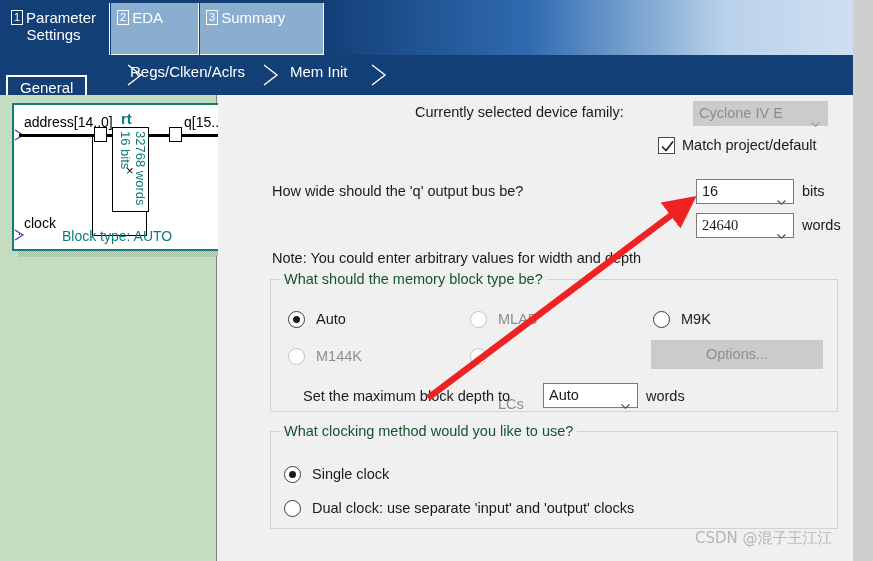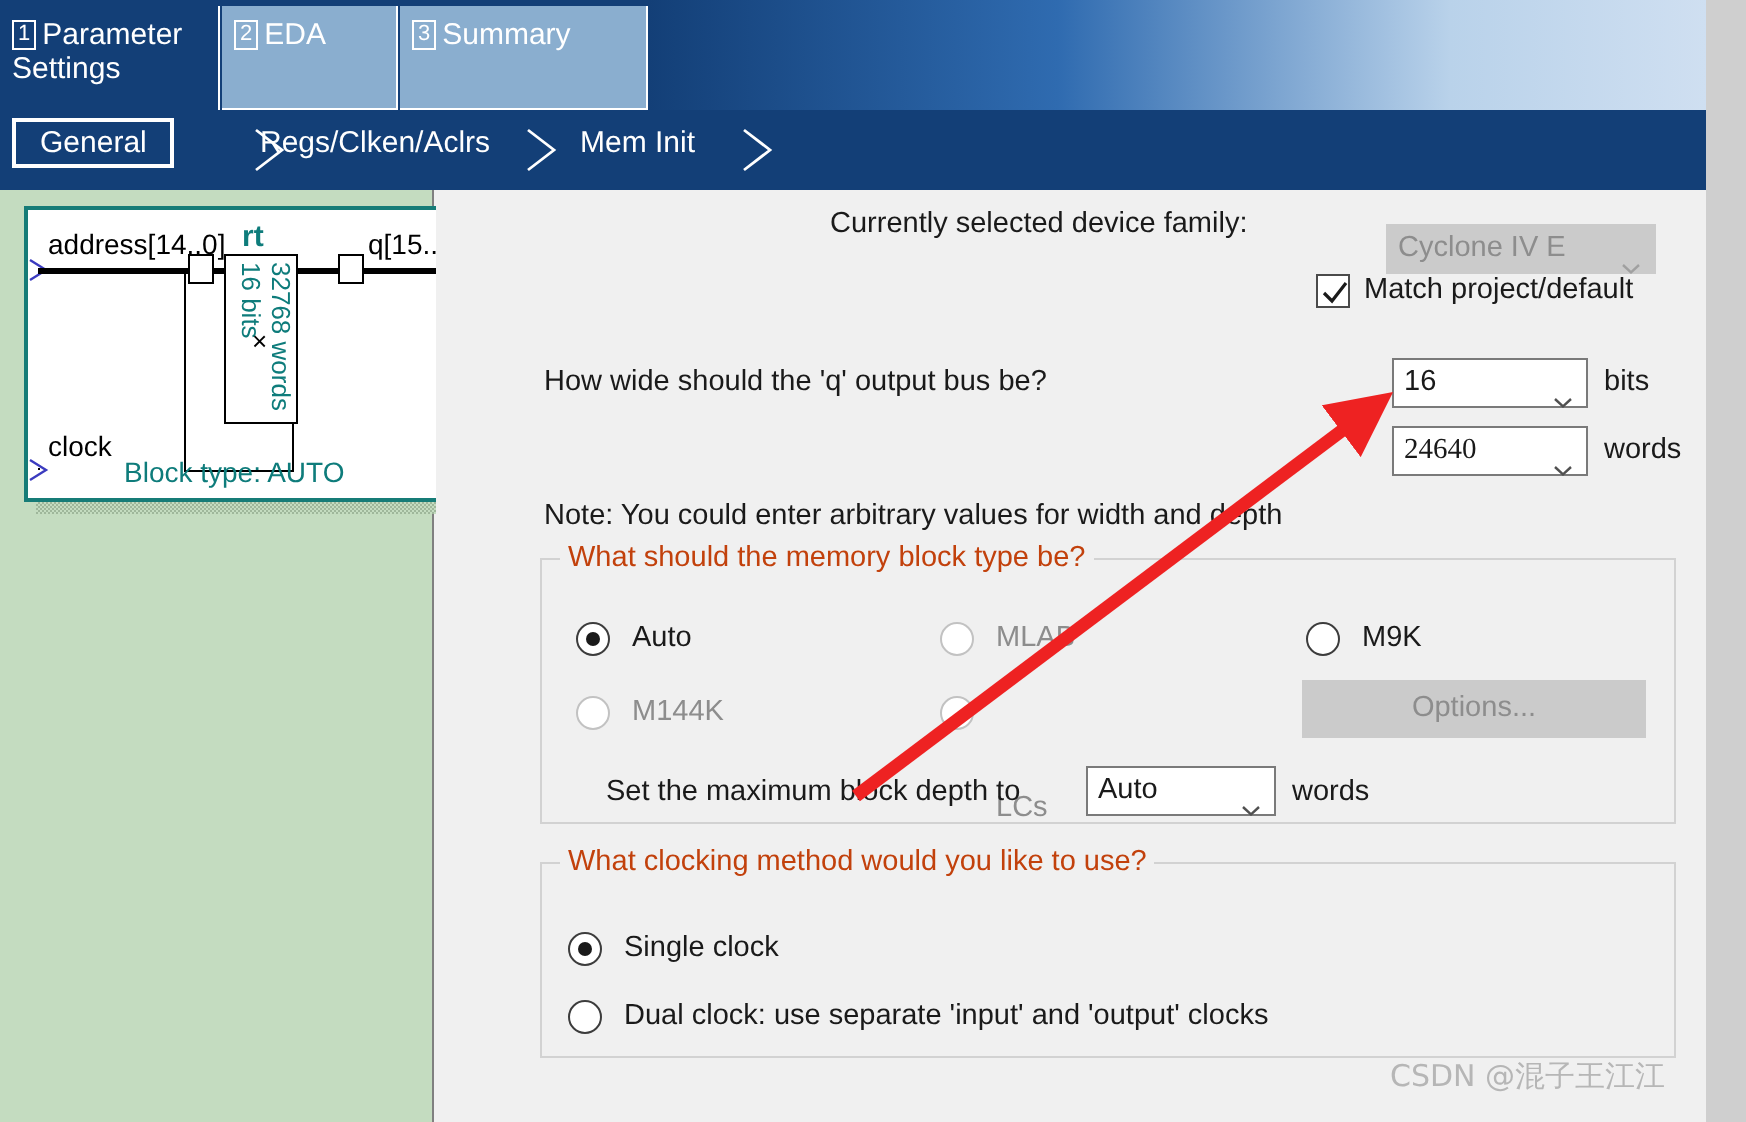--- a/index.html
+++ b/index.html
@@ -40,20 +40,21 @@
     font-size: 11px;
     line-height: 11px;
     padding: 1px 2px;
     margin-right: 3px;
     vertical-align: 2px;
   }
   .tab-active {
     left: 0; width: 110px;
     background: #133f77;
     border-right: 1px solid #ffffff;
+    text-align: center;
   }
   .tab-inactive {
     background: #8aaecf;
     border-right: 1px solid #ffffff;
     border-bottom: 1px solid #ffffff;
   }
   #tab-eda { left: 111px; width: 88px; }
   #tab-summary { left: 200px; width: 124px; }
 
   
@@ -65,21 +66,21 @@
   }
   .crumb {
     position: absolute; top: 8px;
     color: #ffffff;
     font-size: 15px;
     white-space: nowrap;
   }
   .crumb.sel {
     border: 2px solid #ffffff;
     padding: 2px 12px;
-    top: 4px;
+    top: 20px;
   }
   .chev {
     position: absolute; top: 7px;
     width: 26px; height: 26px;
   }
   .chev svg { display: block; }
 
   
   .left-panel {
     position: absolute; left: 0; top: 95px;
@@ -197,21 +198,21 @@
   
   .groupbox {
     position: absolute;
     border: 1px solid #d2d2d2;
     background: #f0f0f0;
   }
   .group-legend {
     position: absolute;
     background: #f0f0f0;
     font-size: 14.5px;
-    color: #c2410c;
+    color: #14532d;
     padding: 0 4px;
     white-space: nowrap;
   }
 
   .btn {
     position: absolute;
     background: #cbcbcb;
     border: 1px solid #cbcbcb;
     color: #8d8d8d;
     font-size: 14.5px;
@@ -331,21 +332,21 @@
       </div>
 
       <div class="bd-label bd-teal" style="left:48px; top:123px;">Block type: AUTO</div>
     </div>
   </div>
 
   <div class="content">
 
     <div class="ftext" style="left:197px; top:9px;">Currently selected device family:</div>
 
-    <div class="combo disabled" style="left:475px; top:17px; width:135px;">
+    <div class="combo disabled" style="left:475px; top:6px; width:135px;">
       <span>Cyclone IV E</span>
       <span class="carat">
         <svg width="9" height="5" viewBox="0 0 9 5">
             <path d="M0.5 0.5 L4.5 4.2 L8.5 0.5" fill="none" stroke="#a0a0a0" stroke-width="1.2"></path>
           </svg>
       </span>
     </div>
 
     <div class="cbx" style="left:440px; top:42px;">
       <svg width="15" height="15" viewBox="0 0 15 15">

